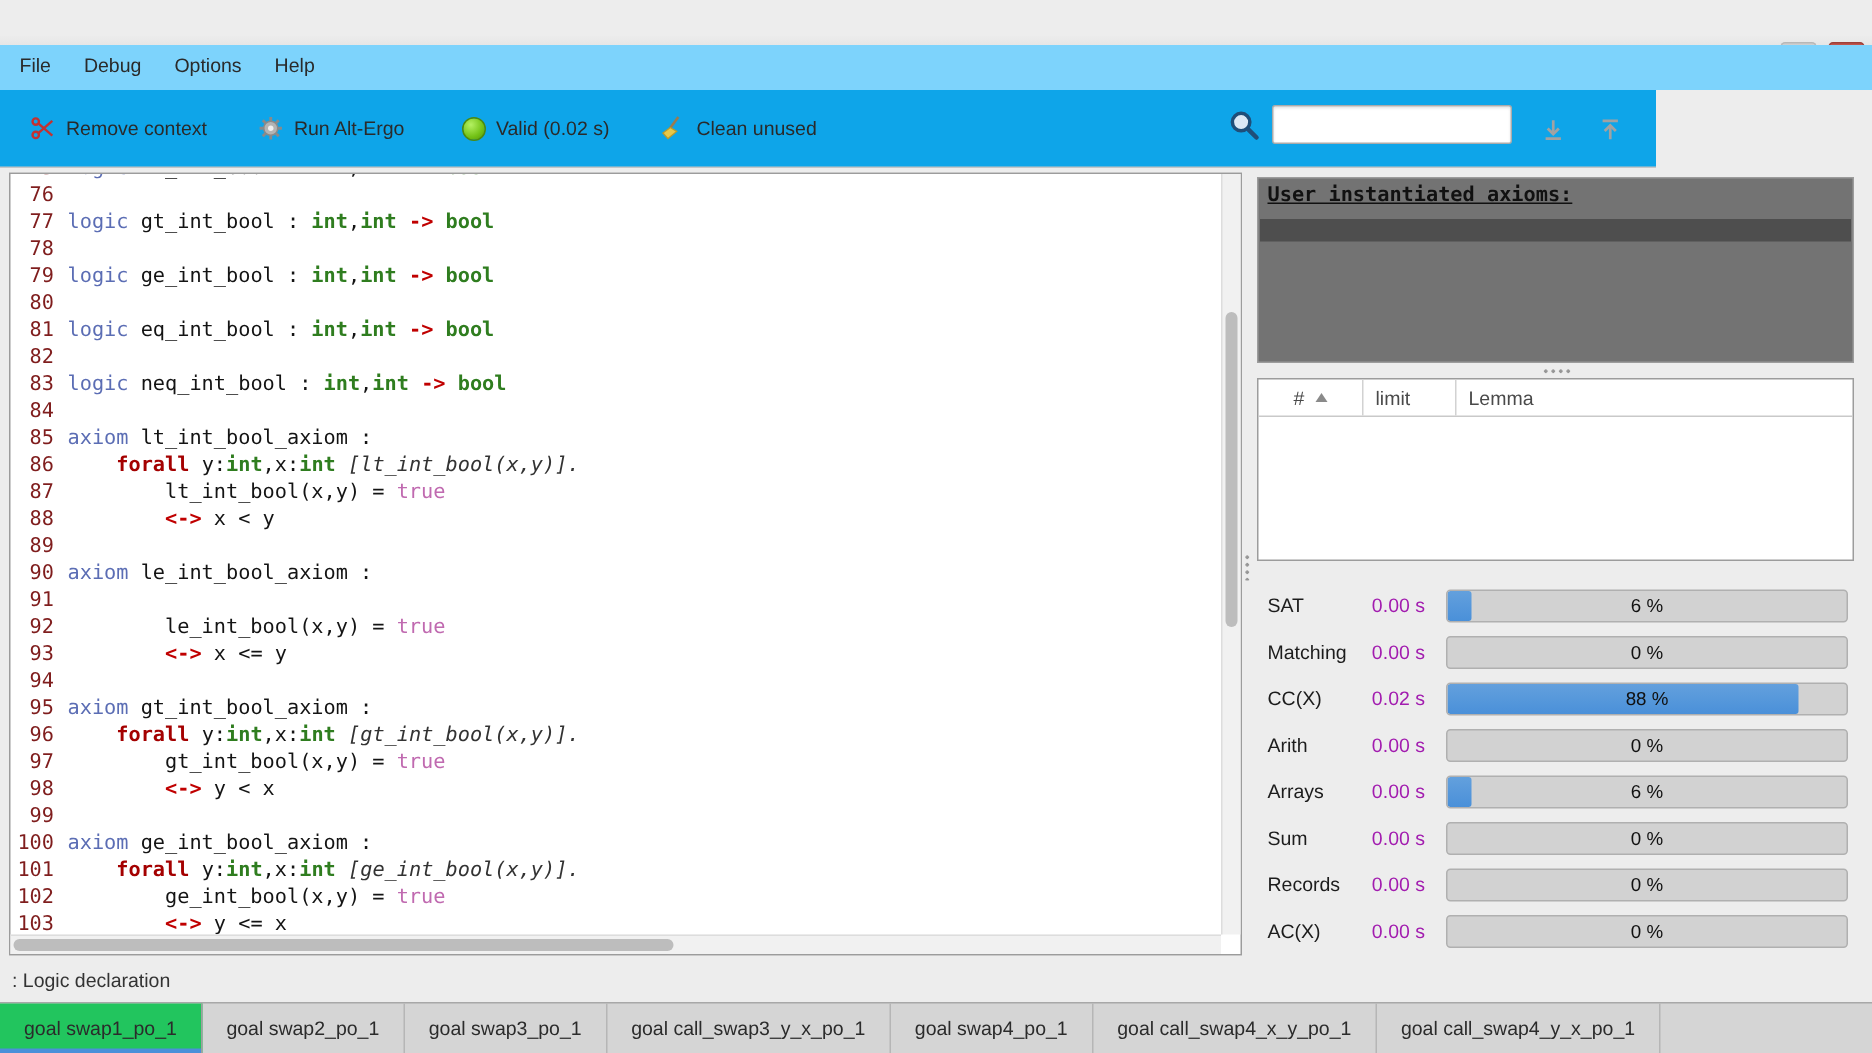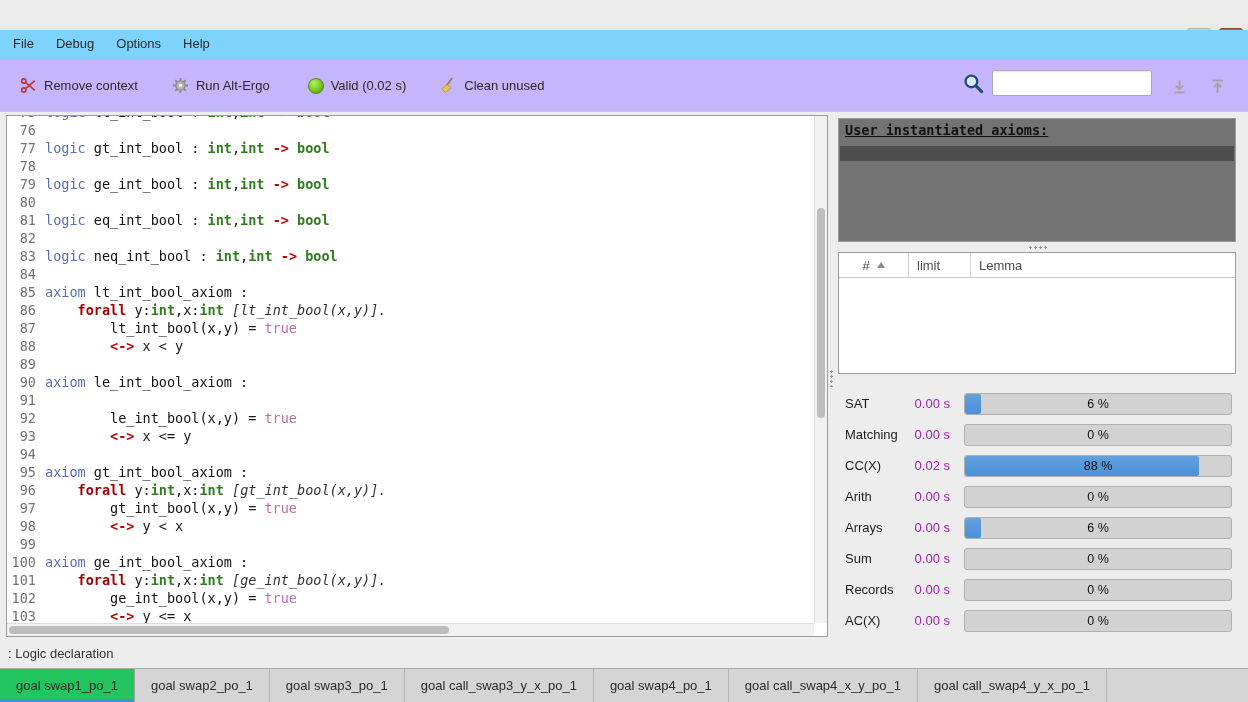--- a/index.html
+++ b/index.html
@@ -21,22 +21,22 @@
     justify-content:center; font-size:13px; cursor:default; }
   .win-btn.min { background:rgba(0,0,0,0.10); color:#3a3a3a; border:1px solid rgba(0,0,0,0.12); }
   .win-btn.close { background:var(--close-red,#bf544b); color:#fff; border:1px solid #9e3f38; font-weight:bold; }
 
   
   #menubar { position:absolute; left:0; top:30px; width:1248px; height:30px;
     background:#7dd3fc; display:flex; align-items:stretch; padding-left:2px; }
   .menu-item { padding:6px 11px; color:#2a2a2a; }
 
   
-  #toolbar { position:absolute; left:0; top:60px; width:1248px; height:52px;
-    background:#c4b5fd; border-bottom:1px solid #c6c6c6; display:flex; align-items:center; }
+  #toolbar { position:absolute; left:0; top:60px; width:1104px; height:52px;
+    background:#0ea5e9; border-bottom:1px solid #c6c6c6; display:flex; align-items:center; }
   .tool-btn { display:flex; align-items:center; gap:7px; padding:6px 8px; margin-left:12px;
     border-radius:3px; }
   .tool-btn svg, .tool-btn .led { flex:0 0 auto; }
   .led { width:16px; height:16px; border-radius:50%;
     background:radial-gradient(circle at 35% 30%, #b4f162, var(--valid-green,#73c216) 60%, #55940a);
     border:1px solid #4c8a10; }
   .search-group { position:absolute; right:96px; top:10px; display:flex; align-items:center; gap:8px; }
   .search-input { width:160px; height:26px; border:1px solid #ababab; border-radius:2px;
     background:#fff; box-shadow:inset 0 1px 2px rgba(0,0,0,0.12); padding:0 6px; font-size:13px; }
   .nav-btn { position:absolute; top:14px; width:26px; height:24px; display:flex;
@@ -44,21 +44,21 @@
   #nav-down { right:56px; } #nav-up { right:18px; }
 
   
   #editor { position:absolute; left:6px; top:115px; width:822px; height:522px;
     background:#fff; border:1px solid #9c9c9c; }
   #viewport { position:absolute; left:0; top:0; right:13px; bottom:13px; overflow:hidden; }
   #code-lines { margin-top:-13px; font-family:"DejaVu Sans Mono", monospace;
     font-size:13.5px; line-height:18px; }
   .cl { display:flex; white-space:pre; }
   .ln { display:inline-block; width:38px; text-align:right; padding-right:9px;
-    color:#737373; flex:0 0 auto; }
+    color:#7f1d1d; flex:0 0 auto; }
   .ct { white-space:pre; }
   .tk-k { color:var(--keyword-blue,#5b6db4); }
   .tk-q { color:var(--quantifier-red,#a40000); font-weight:bold; }
   .tk-t { color:var(--type-green,#2f7d1f); font-weight:bold; }
   .tk-a { color:var(--operator-red,#c00000); font-weight:bold; }
   .tk-v { color:var(--literal-pink,#c06ab0); }
   .tk-g { color:#333; font-style:italic; }
   .tk-p { color:#141414; }
   .vscroll { position:absolute; top:0; right:0; bottom:13px; width:13px;
     background:#f1f1f1; border-left:1px solid #ddd; }

